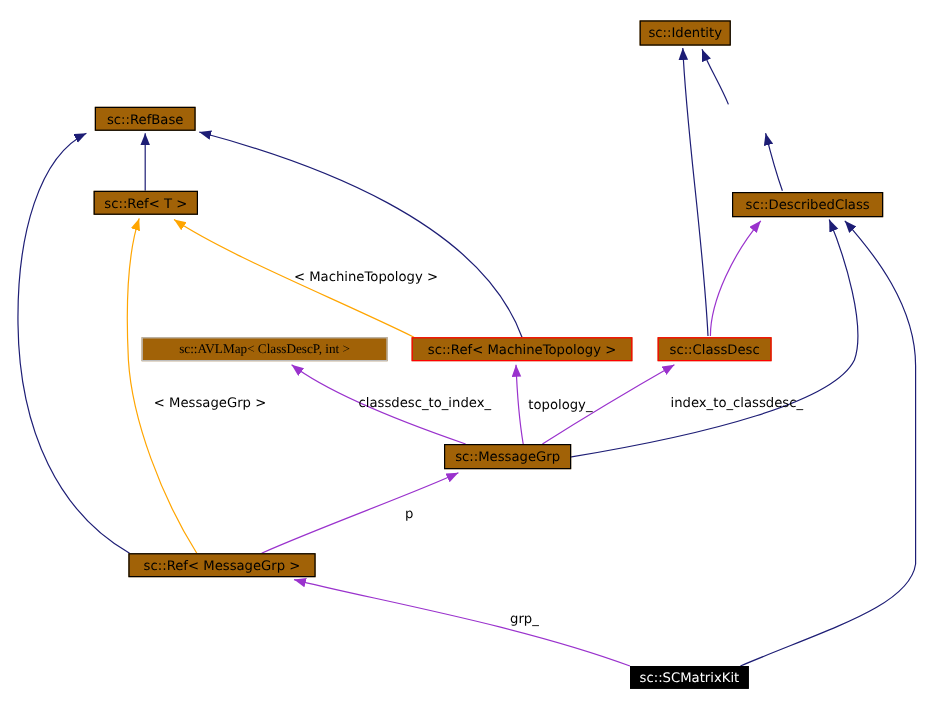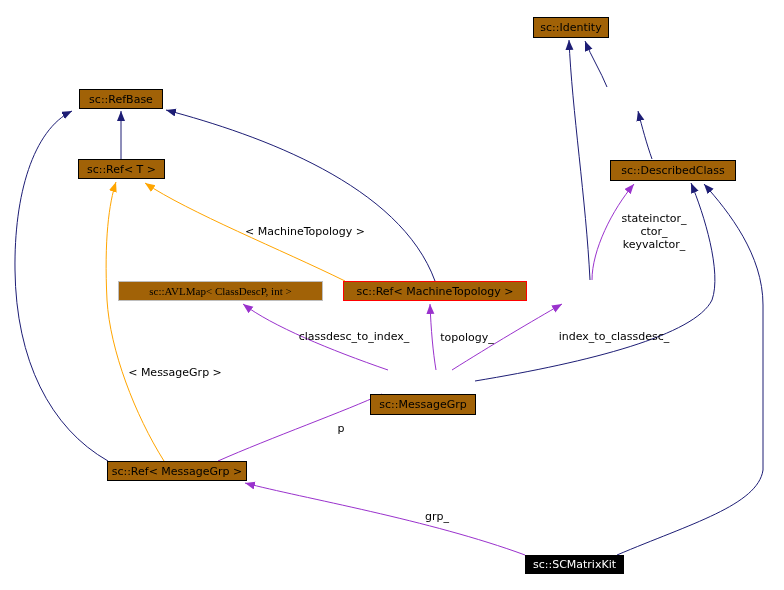--- a/index.html
+++ b/index.html
@@ -72,38 +72,36 @@
   <div class="node" style="left:79px;top:89px;width:84px;height:20px;">sc::RefBase</div>
 
   <div class="node" style="left:78px;top:159px;width:87px;height:20px;">sc::Ref&lt; T &gt;</div>
 
   <div class="node" style="left:610px;top:160px;width:126px;height:21px;">sc::DescribedClass</div>
 
   <div class="node gray" style="left:118px;top:281px;width:205px;height:20px;font-family:Liberation Serif, serif;">sc::AVLMap&lt; ClassDescP, int &gt;</div>
 
   <div class="node red" style="left:343px;top:281px;width:184px;height:20px;">sc::Ref&lt; MachineTopology &gt;</div>
 
+  <div class="node red" style="left:548px;top:281px;width:95px;height:20px;">sc::ClassDesc</div>
 
-  <div class="node" style="left:370px;top:370px;width:106px;height:21px;margin-top:24px;">sc::MessageGrp</div>
+  <div class="node" style="left:370px;top:370px;width:106px;height:21px;">sc::MessageGrp</div>
 
-  <div class="node" style="left:107px;top:461px;width:140px;height:20px;">sc::Ref&lt; MessageGrp &gt;</div>
+  <div class="node" style="left:107px;top:461px;width:156px;height:20px;">sc::Ref&lt; MessageGrp &gt;</div>
 
   <div class="node focus" style="left:525px;top:555px;width:99px;height:19px;">sc::SCMatrixKit</div>
 
   <div class="edge-label" style="left:305px;top:231px;">&lt; MachineTopology &gt;</div>
 
-  <div class="edge-label" style="left:175px;top:336px;margin-top:36px;">&lt; MessageGrp &gt;</div>
+  <div class="edge-label" style="left:175px;top:336px;">&lt; MessageGrp &gt;</div>
 
   <div class="edge-label" style="left:354px;top:336px;">classdesc_to_index_</div>
 
   <div class="edge-label" style="left:467px;top:337px;">topology_</div>
 
   <div class="edge-label" style="left:614px;top:336px;">index_to_classdesc_</div>
 
-  <div class="edge-label" style="left:654px;top:231px;">stateinctor_
-ctor_
-keyvalctor_</div>
 
   <div class="edge-label" style="left:341px;top:428px;">p</div>
 
   <div class="edge-label" style="left:437px;top:516px;">grp_</div>
 
 </div>
 
 </body></html>

